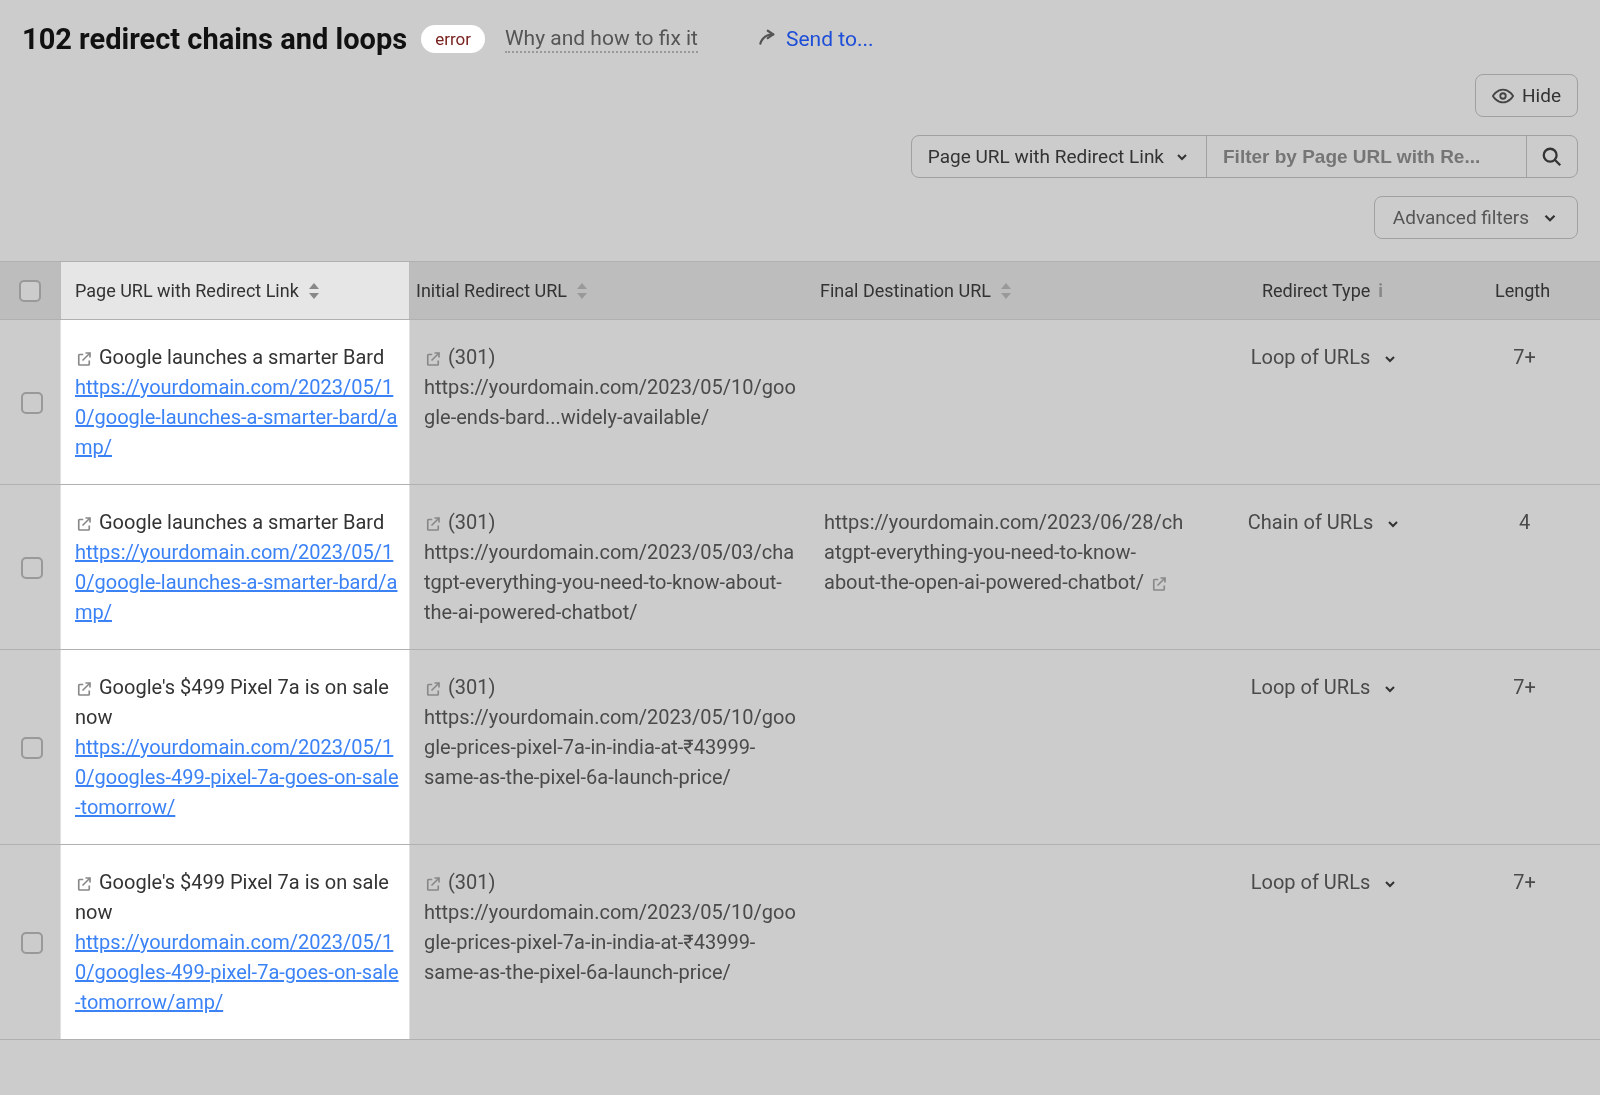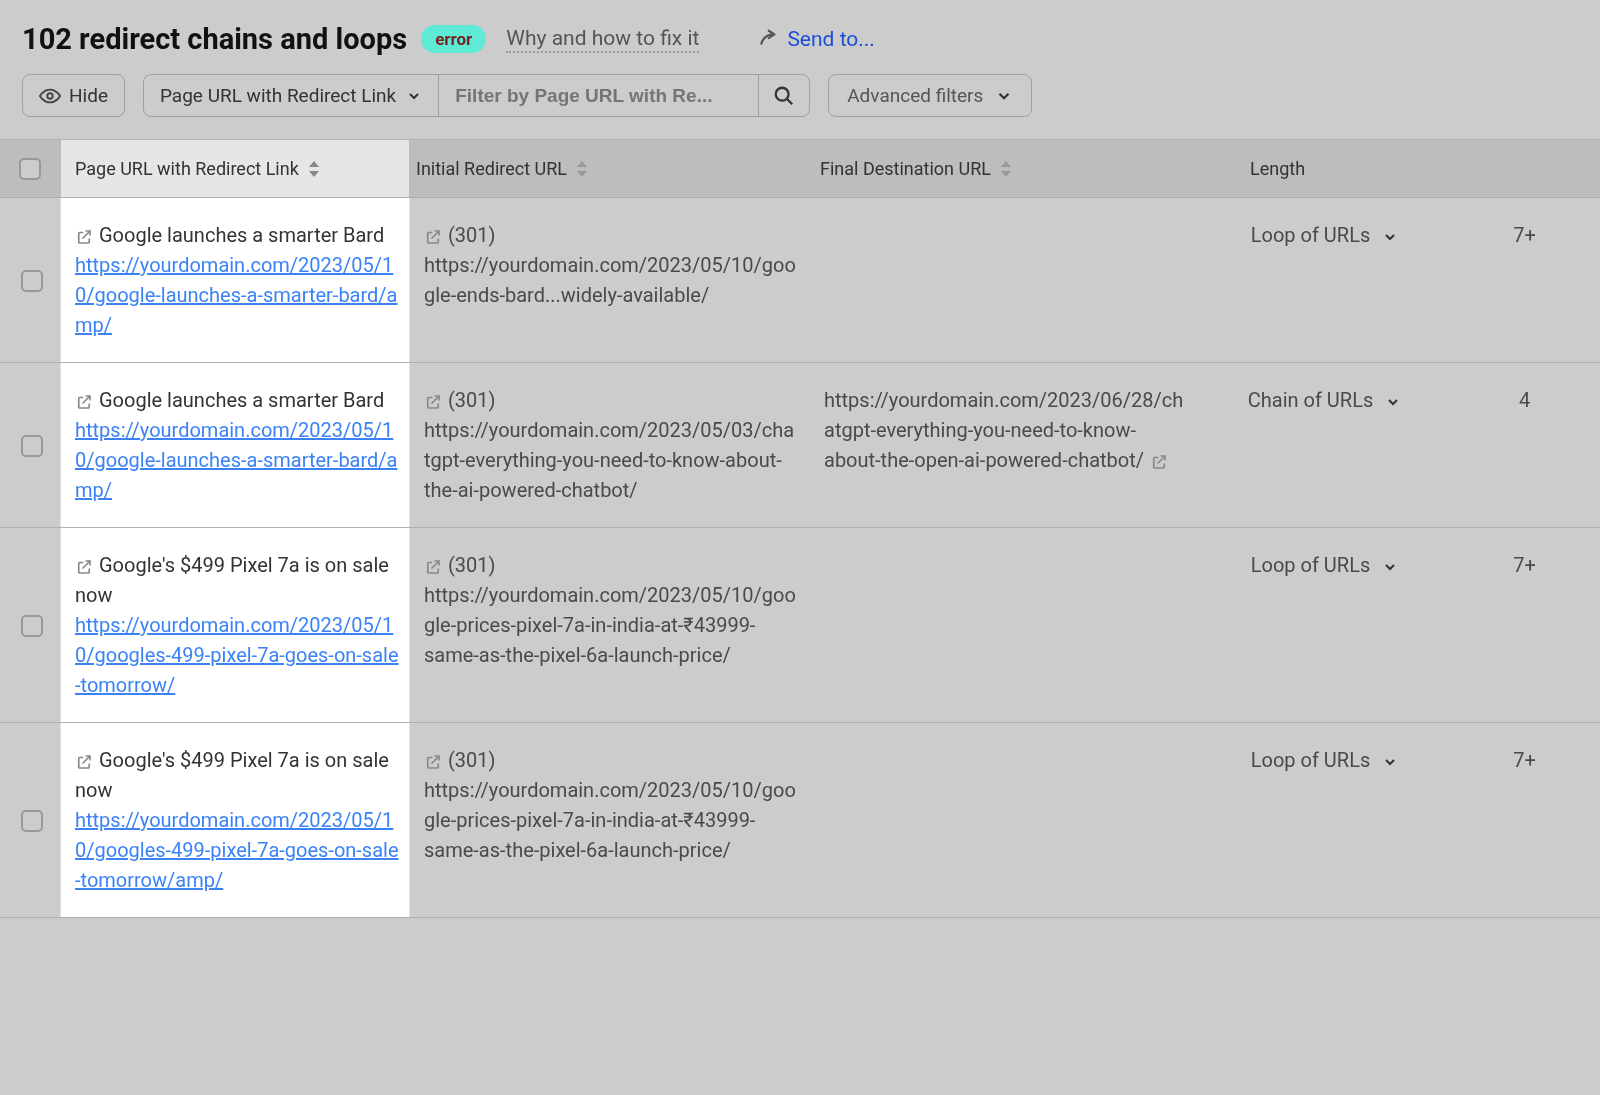--- a/index.html
+++ b/index.html
@@ -22,23 +22,23 @@
     align-items: center;
     gap: 20px;
     padding: 22px 22px 18px 22px;
   }
   .page-title {
     font-size: 29px;
     font-weight: 700;
     color: #111;
   }
   .badge-error {
-    background: #5eead4;
+    background: #ffffff;
     color: #7a2320;
-    font-weight: 700;
+    font-weight: 400;
     font-size: 17px;
     padding: 4px 14px;
     border-radius: 14px;
     margin-left: -6px;
   }
   .link-dotted {
     color: #555;
     border-bottom: 2px dotted #999;
     padding-bottom: 1px;
     font-size: 21px;
@@ -51,20 +51,21 @@
     color: #1d4ed8;
     font-size: 21px;
     cursor: pointer;
     margin-left: 36px;
   }
   .toolbar {
     display: flex;
     align-items: flex-end;
     gap: 18px;
     padding: 0 22px 22px 22px;
+    flex-direction: column;
   }
   .btn {
     display: inline-flex;
     align-items: center;
     gap: 8px;
     border: 1px solid #a0a0a0;
     background: #cccccc;
     color: #333;
     padding: 9px 16px;
     border-radius: 8px;
@@ -254,20 +255,24 @@
             <polygon points="6,16 11,10 1,10"></polygon>
           </svg>
       </div>
       <div class="col-final th">
         <span>Final Destination URL</span>
         <svg class="sort-icon" width="14" height="16" viewBox="0 0 12 16" fill="#999">
             <polygon points="6,0 11,6 1,6"></polygon>
             <polygon points="6,16 11,10 1,10"></polygon>
           </svg>
       </div>
+      <div class="col-type th center">
+        <span>Redirect Type</span>
+        <span class="info-icon">i</span>
+      </div>
       <div class="col-len th center">
         <span>Length</span>
       </div>
     </div>
 
     <div id="rows-container">
         <div class="row">
           <div class="col-checkbox cell">
             <div class="checkbox"></div>
           </div>

